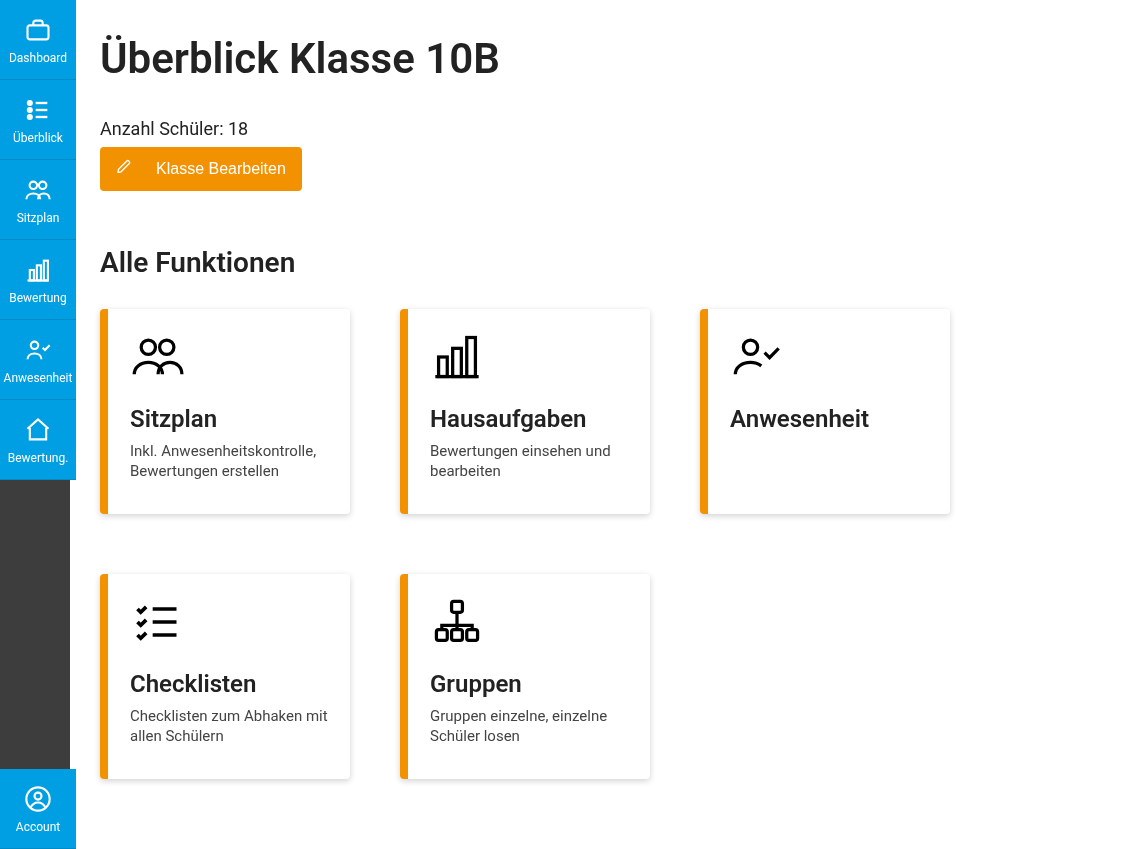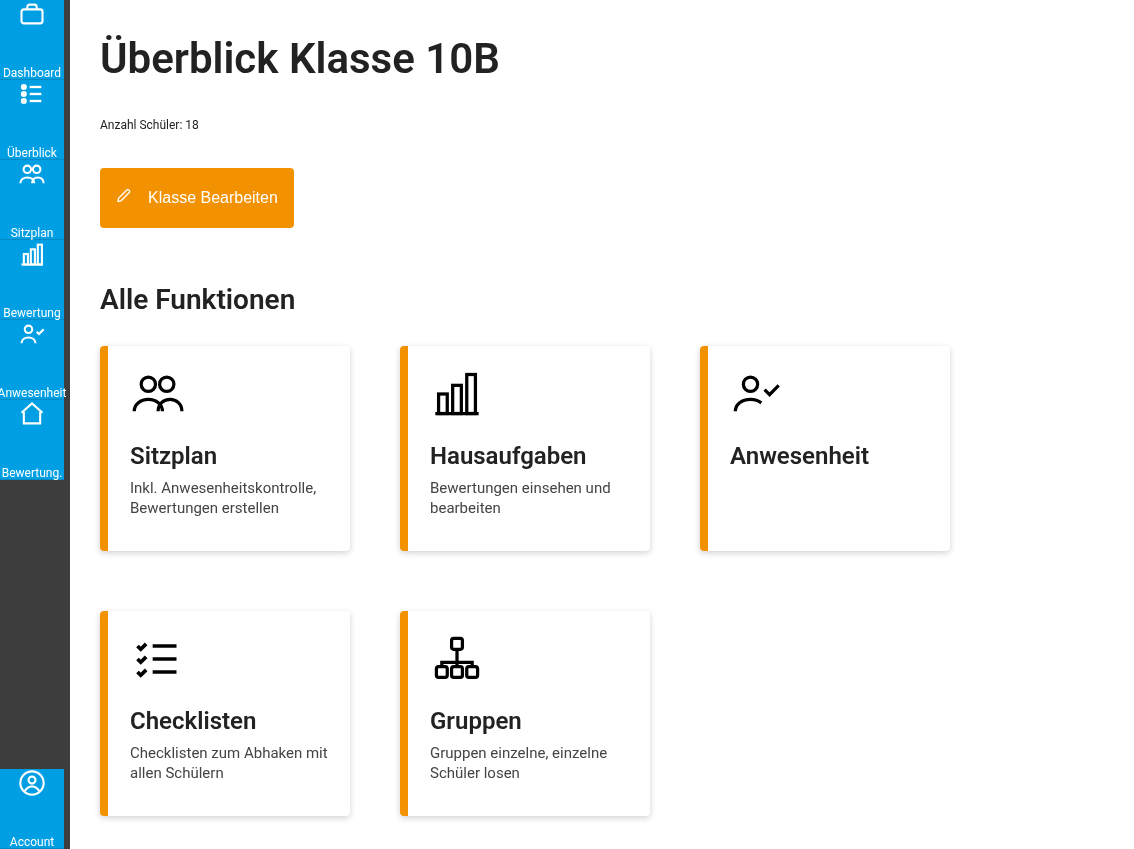--- a/index.html
+++ b/index.html
@@ -22,26 +22,26 @@
       display: flex;
       flex-direction: column;
     }
     .sidebar-top {
       flex: 0 0 auto;
     }
     .sidebar-bottom {
       margin-top: auto;
     }
     .nav-item {
-      width: 64px;
+      width: 76px;
       height: 80px;
       display: flex;
       flex-direction: column;
       align-items: center;
-      justify-content: space-between;
+      justify-content: center;
       color: #ffffff;
       text-decoration: none;
       cursor: pointer;
       font-size: 12px;
       gap: 5px;
       border-bottom: 1px solid rgba(0,0,0,.12);
     }
     .nav-item.nav-blue {
       background: #009FE3;
     }
@@ -57,32 +57,32 @@
       margin-left: 70px;
       padding: 30px 30px 50px 30px;
     }
     .page-title {
       font-size: 42px;
       font-weight: 600;
       margin-top: 4px;
       margin-bottom: 35px;
     }
     .student-count {
-      font-size: 12px;
-      margin-bottom: 36px;
+      font-size: 18px;
+      margin-bottom: 8px;
     }
     .edit-btn {
       display: inline-flex;
       align-items: center;
-      gap: 16px;
+      gap: 24px;
       background: #F39200;
       color: #fff;
       border: none;
       border-radius: 4px;
-      padding: 20px 16px;
+      padding: 12px 16px;
       font-size: 16px;
       cursor: pointer;
     }
     .edit-btn svg { width: 16px; height: 16px; }
     .section-title {
       font-size: 28px;
       font-weight: 600;
       margin-top: 55px;
       margin-bottom: 30px;
     }

